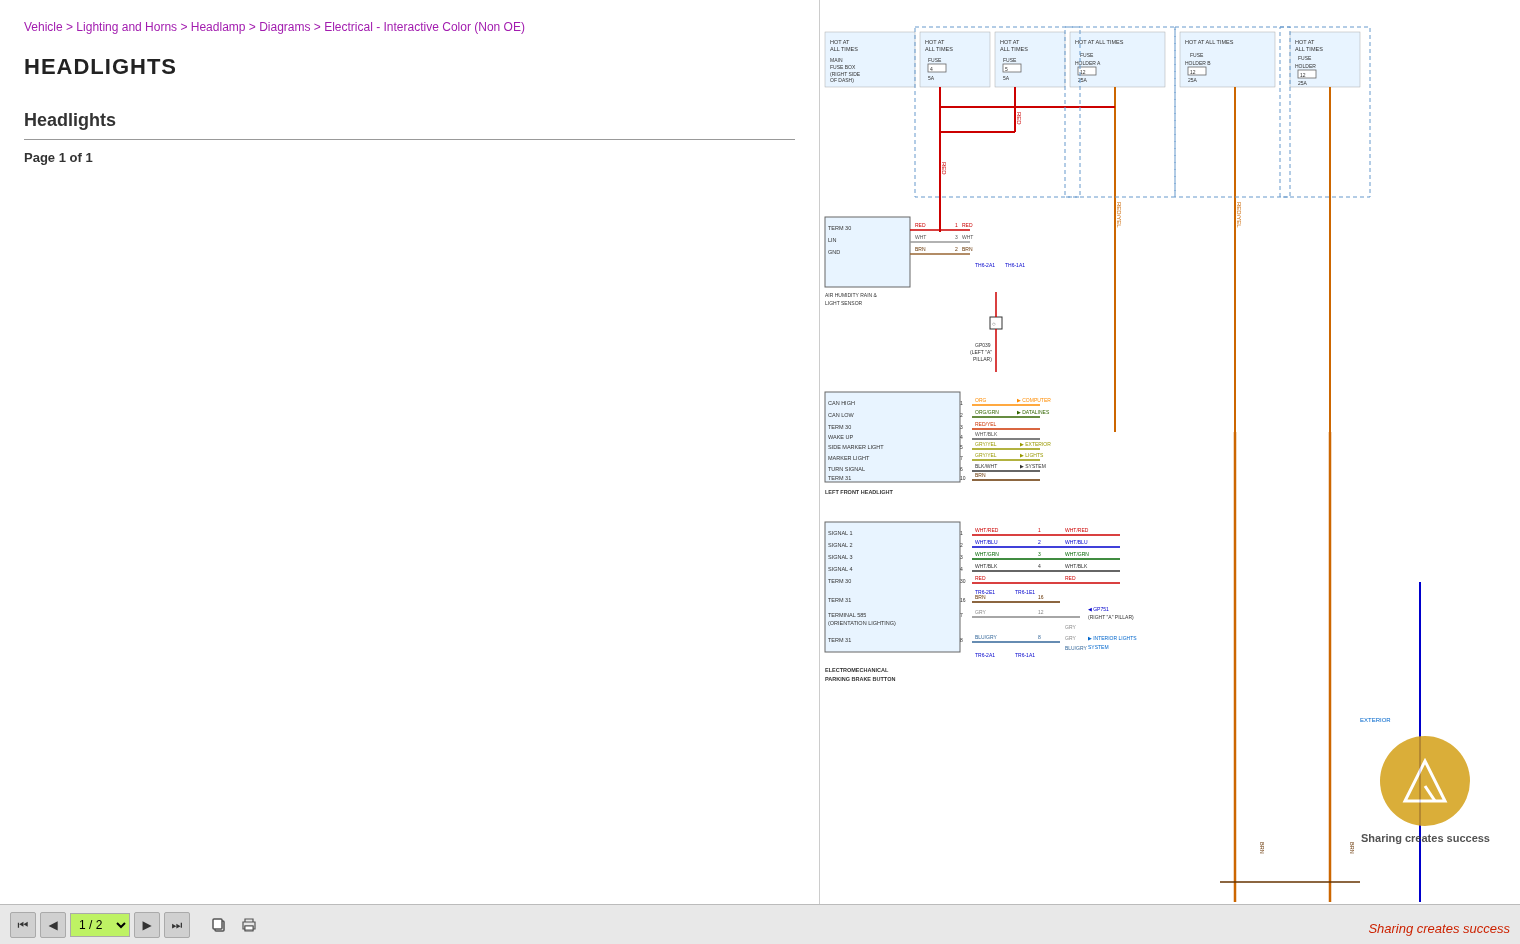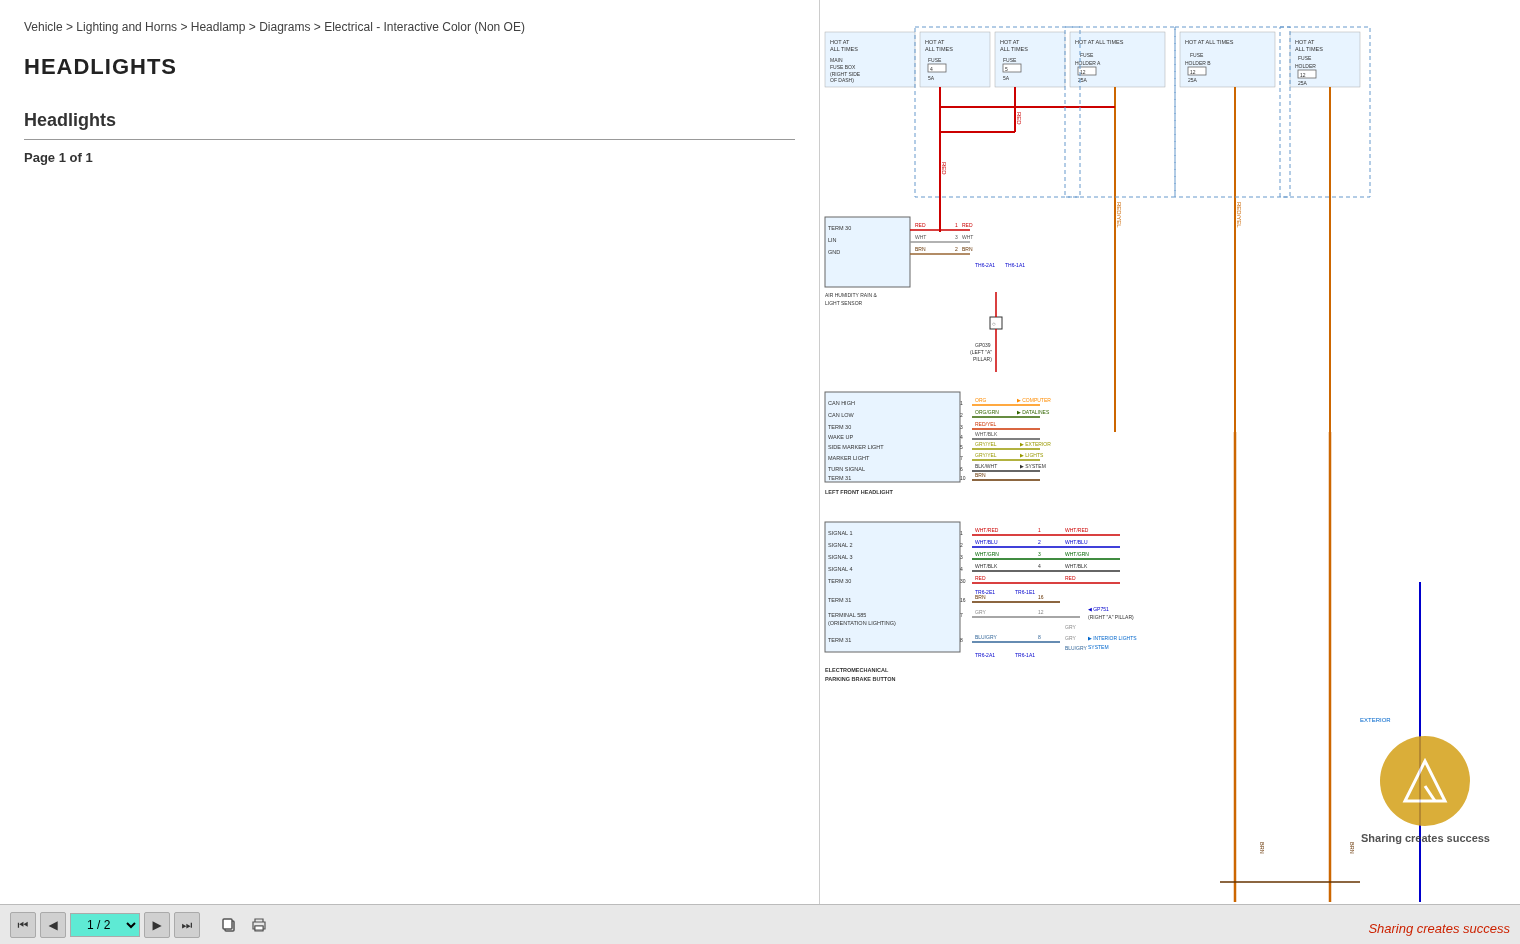--- a/index.html
+++ b/index.html
@@ -31,21 +31,21 @@
 
     .vehicle-title {
       font-size: 13px;
       color: #333;
       font-weight: bold;
       margin-bottom: 4px;
     }
 
     .breadcrumb {
       font-size: 12px;
-      color: #404040;
+      color: #a21caf;
       margin-bottom: 20px;
     }
 
     .section-heading {
       font-size: 22px;
       font-weight: bold;
       color: #222;
       letter-spacing: 1px;
       margin-bottom: 30px;
     }
@@ -100,22 +100,22 @@
       align-items: center;
       justify-content: center;
       cursor: pointer;
       font-size: 12px;
       color: #333;
     }
 
     .page-select {
       height: 24px;
       border: 1px solid #aaa;
-      background: #5eead4;
-      padding: 0 12px;
+      background: #bef264;
+      padding: 0 4px;
       font-size: 12px;
       min-width: 60px;
     }
 
     .toolbar-separator {
       width: 8px;
     }
 
     .toolbar-icon-btn {
       width: 26px;

